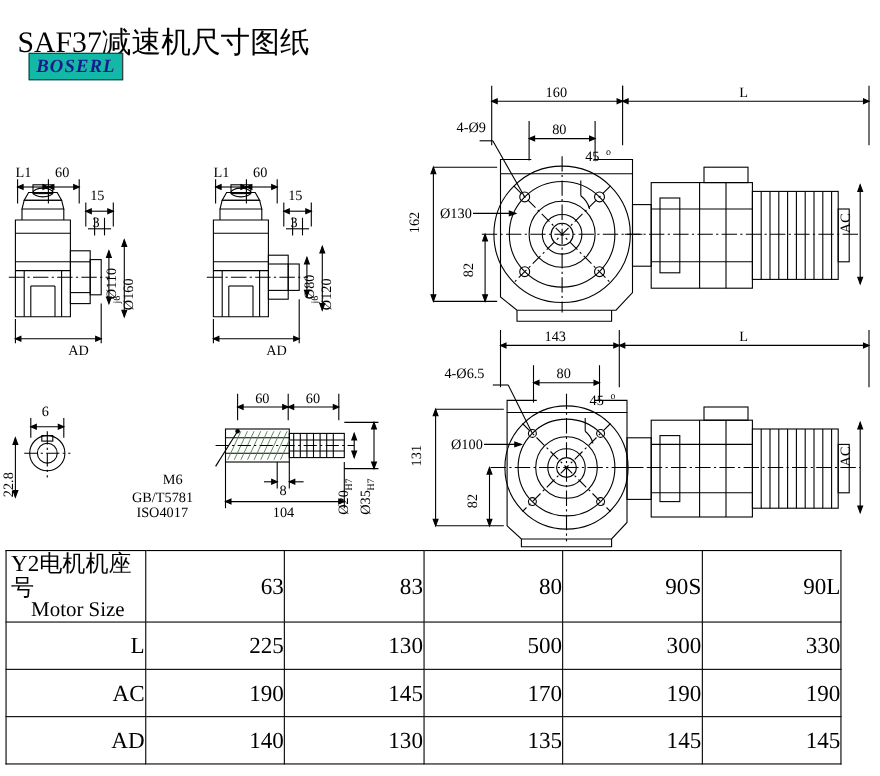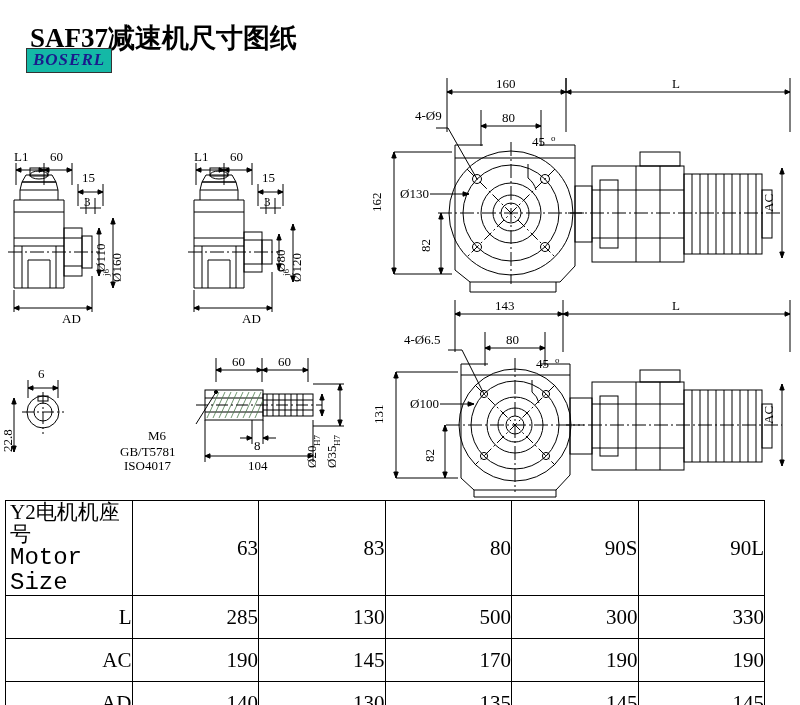--- a/index.html
+++ b/index.html
@@ -16,24 +16,24 @@
     overflow: hidden;
   }
   .page {
     position: absolute;
     left: 0; top: 0;
     width: 800px;
     height: 705px;
   }
   #title {
     position: absolute;
-    left: 30px;
+    left: 16px;
     top: 20px;
     font-size: 27px;
-    font-weight: bold;
+    font-weight: normal;
     letter-spacing: 0px;
     white-space: nowrap;
   }
   #logo-box {
     position: absolute;
     left: 26px;
     top: 48px;
     border: 1px solid #333;
     padding: 1px 6px 2px 6px;
     background: #14b8a6;
@@ -74,24 +74,25 @@
     text-align: left;
     padding-left: 4px;
     line-height: 1.05;
   }
   #spec-table td.hdr-label .cn {
     font-size: 21px;
     display: block;
     letter-spacing: 0px;
   }
   #spec-table td.hdr-label .en {
-    font-size: 24px;
+    font-size: 19px;
     display: block;
-    font-family: Liberation Mono, monospace;
+    font-family: Liberation Serif, serif;
     letter-spacing: 0px;
+    text-align: center;
   }
   #spec-table tr.hdr td { height: 52px; }
   .rowlabel { font-size: 21px; }
 </style>
 </head>
 <body>
 
 <div class="page">
 
   <div id="title">SAF37减速机尺寸图纸</div>
@@ -536,21 +537,21 @@
           <span class="en">Motor Size</span>
         </td>
         <td>63</td>
         <td>83</td>
         <td>80</td>
         <td>90S</td>
         <td>90L</td>
       </tr>
       <tr>
         <td class="rowlabel">L</td>
-        <td>285</td>
+        <td>225</td>
         <td>130</td>
         <td>500</td>
         <td>300</td>
         <td>330</td>
       </tr>
       <tr>
         <td class="rowlabel">AC</td>
         <td>190</td>
         <td>145</td>
         <td>170</td>

